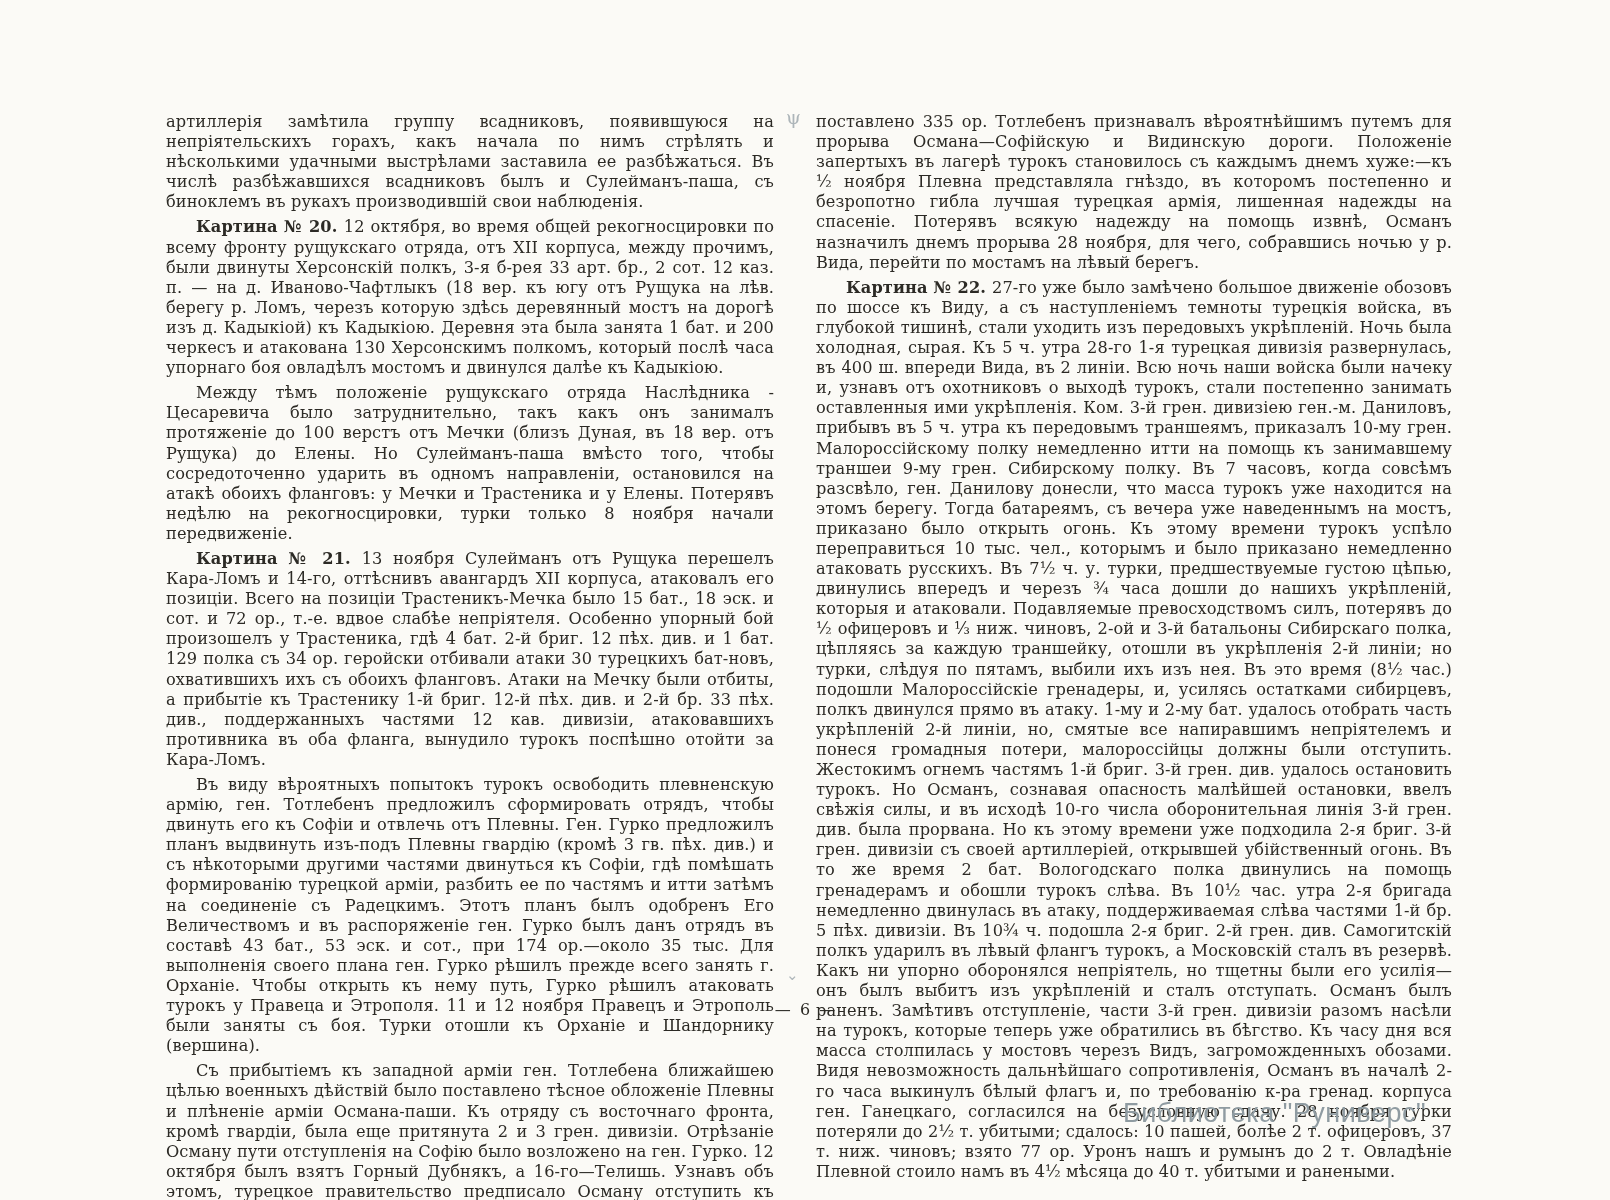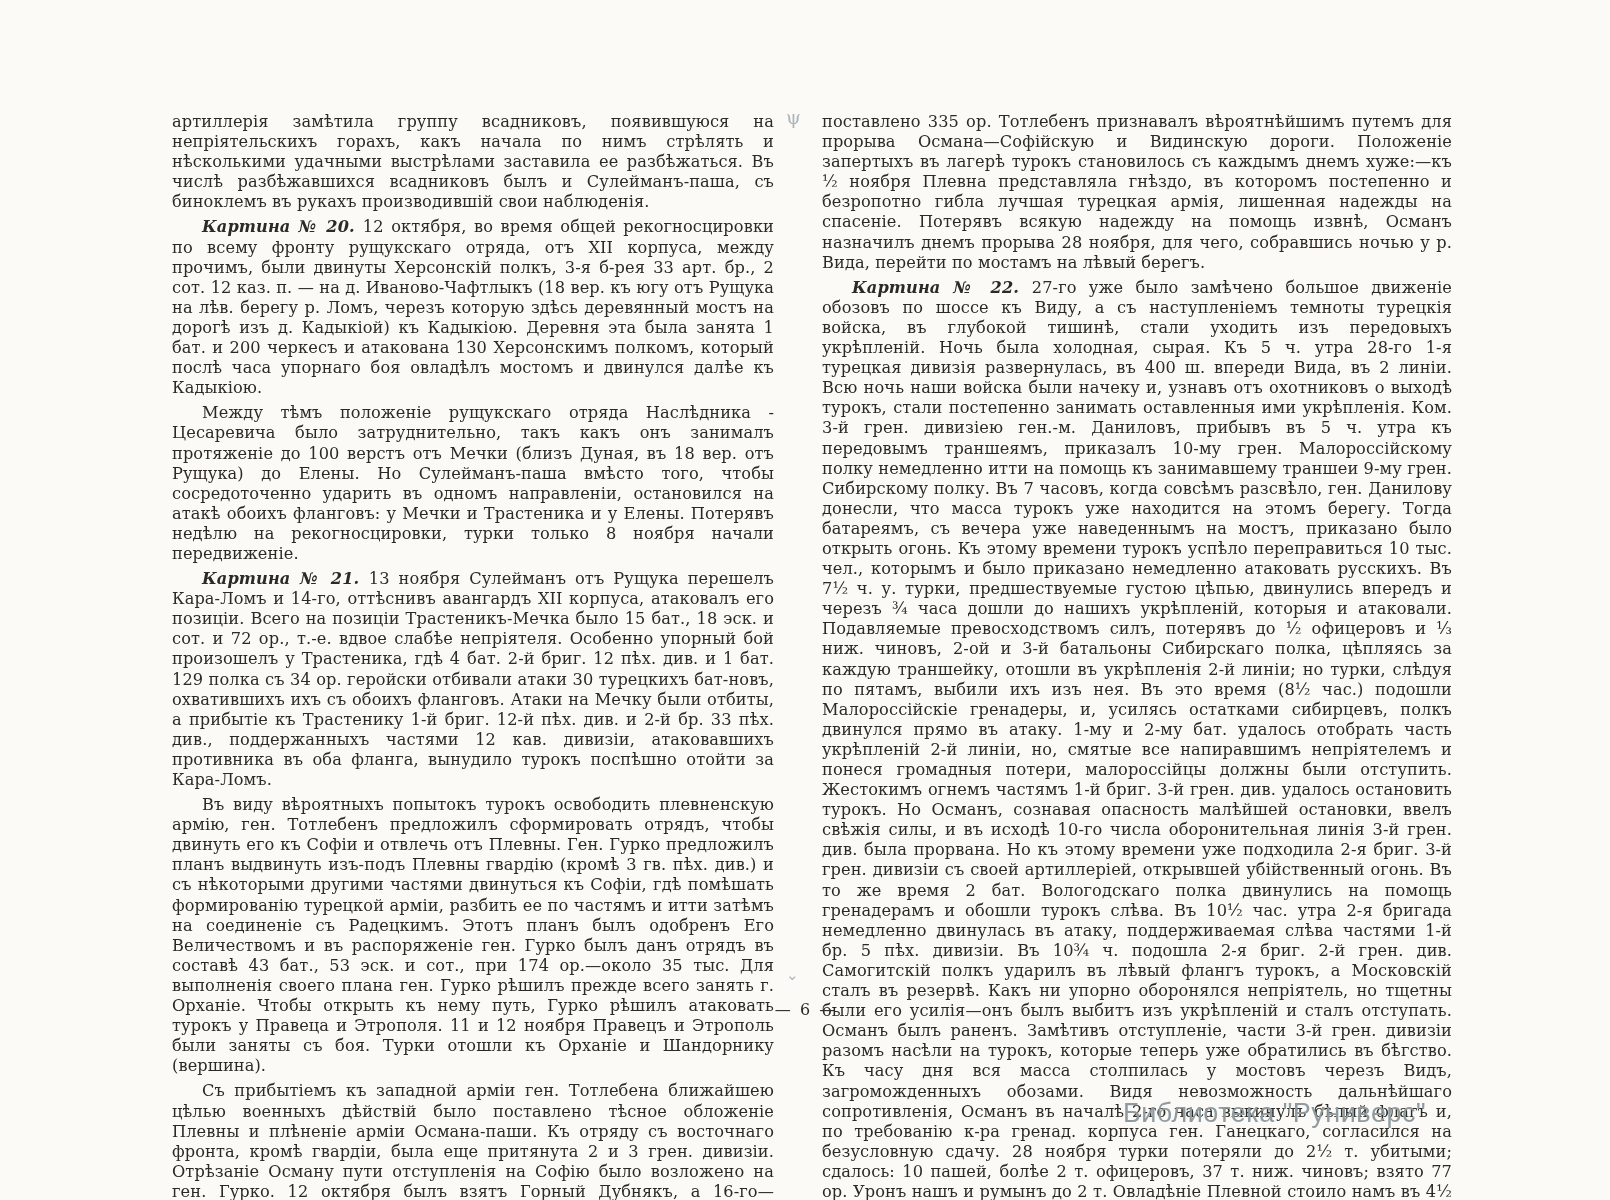--- a/index.html
+++ b/index.html
@@ -12,28 +12,28 @@
     overflow: hidden;
   }
   .page { position: absolute; inset: 0; }
   .columns {
     position: absolute; left: 160px; top: 112px; width: 1292px;
     display: flex; gap: 36px;
   }
   .col-left  { width: 614px; }
   .col-right { width: 642px; }
   .para {
-    margin: 0 0 5px 12px;
+    margin: 0 0 5px 6px;
     text-align: justify;
     font-size: 16.2px;
     line-height: 20.1px;
     letter-spacing: 0.1px;
   }
   .para.indent { text-indent: 30px; }
-  .seg-bold   { font-weight: bold; font-style: italic; }
+  .seg-bold   { font-weight: bold; }
   .seg-italic { }
   .page-number {
     position: absolute; left: 160px; top: 1000px; width: 1292px;
     text-align: center; font-size: 16px; letter-spacing: 2px;
   }
   .watermark {
     position: absolute; top: 1098px; right: 184px;
     font-family: "Liberation Sans", sans-serif;
     font-size: 27px; color: #8f9ba1; letter-spacing: 0.5px;
   }

